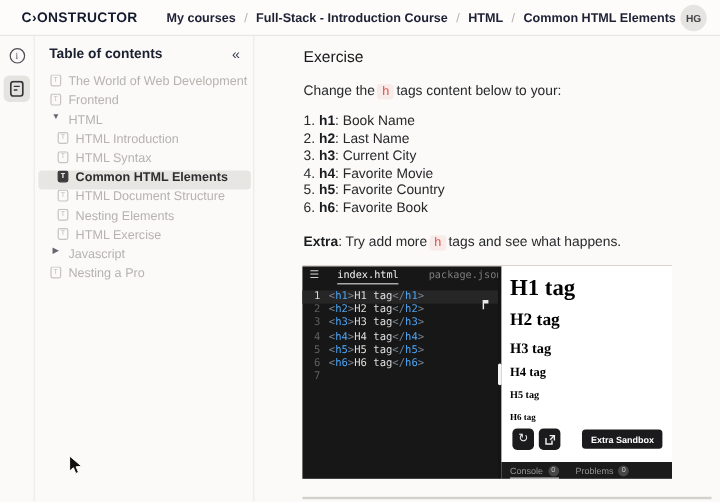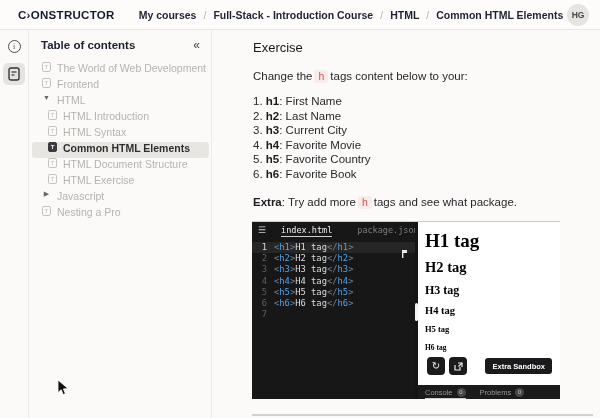--- a/index.html
+++ b/index.html
@@ -146,48 +146,52 @@
       <div class="toc-item lvl1 active">
         <span class="doc-ic">T</span>
         <span>Common HTML Elements</span>
       </div>
       <div class="toc-item lvl1">
         <span class="doc-ic">T</span>
         <span>HTML Document Structure</span>
       </div>
       <div class="toc-item lvl1">
         <span class="doc-ic">T</span>
+        <span>Nesting Elements</span>
+      </div>
+      <div class="toc-item lvl1">
+        <span class="doc-ic">T</span>
         <span>HTML Exercise</span>
       </div>
       <div class="toc-item">
         <span class="arr">▶</span>
         <span>Javascript</span>
       </div>
       <div class="toc-item">
         <span class="doc-ic">T</span>
         <span>Nesting a Pro</span>
       </div>
     </div>
 </div>
 
 <div class="main">
   <div class="ex-title">Exercise</div>
   <div class="intro">
     <span>Change the</span><span class="chip">h</span><span>tags content below to your:</span>
   </div>
   <div class="ex-list" id="ex-list">
-      <div class="ex-item"><span>1. </span><b>h1</b><span>: First Name</span></div>
+      <div class="ex-item"><span>1. </span><b>h1</b><span>: Book Name</span></div>
       <div class="ex-item"><span>2. </span><b>h2</b><span>: Last Name</span></div>
       <div class="ex-item"><span>3. </span><b>h3</b><span>: Current City</span></div>
       <div class="ex-item"><span>4. </span><b>h4</b><span>: Favorite Movie</span></div>
       <div class="ex-item"><span>5. </span><b>h5</b><span>: Favorite Country</span></div>
       <div class="ex-item"><span>6. </span><b>h6</b><span>: Favorite Book</span></div>
     </div>
   <div class="extra">
-    <b>Extra</b><span>: Try add more</span><span class="chip">h</span><span>tags and see what package.</span>
+    <b>Extra</b><span>: Try add more</span><span class="chip">h</span><span>tags and see what happens.</span>
   </div>
 </div>
 
 <div class="embed">
   <div class="editor">
     <div class="tabbar">
       <span class="burger">☰</span>
       <span id="etabs" style="display:flex;gap:25px;">
           <span class="etab active">index.html</span>
           <span class="etab">package.json</span>

